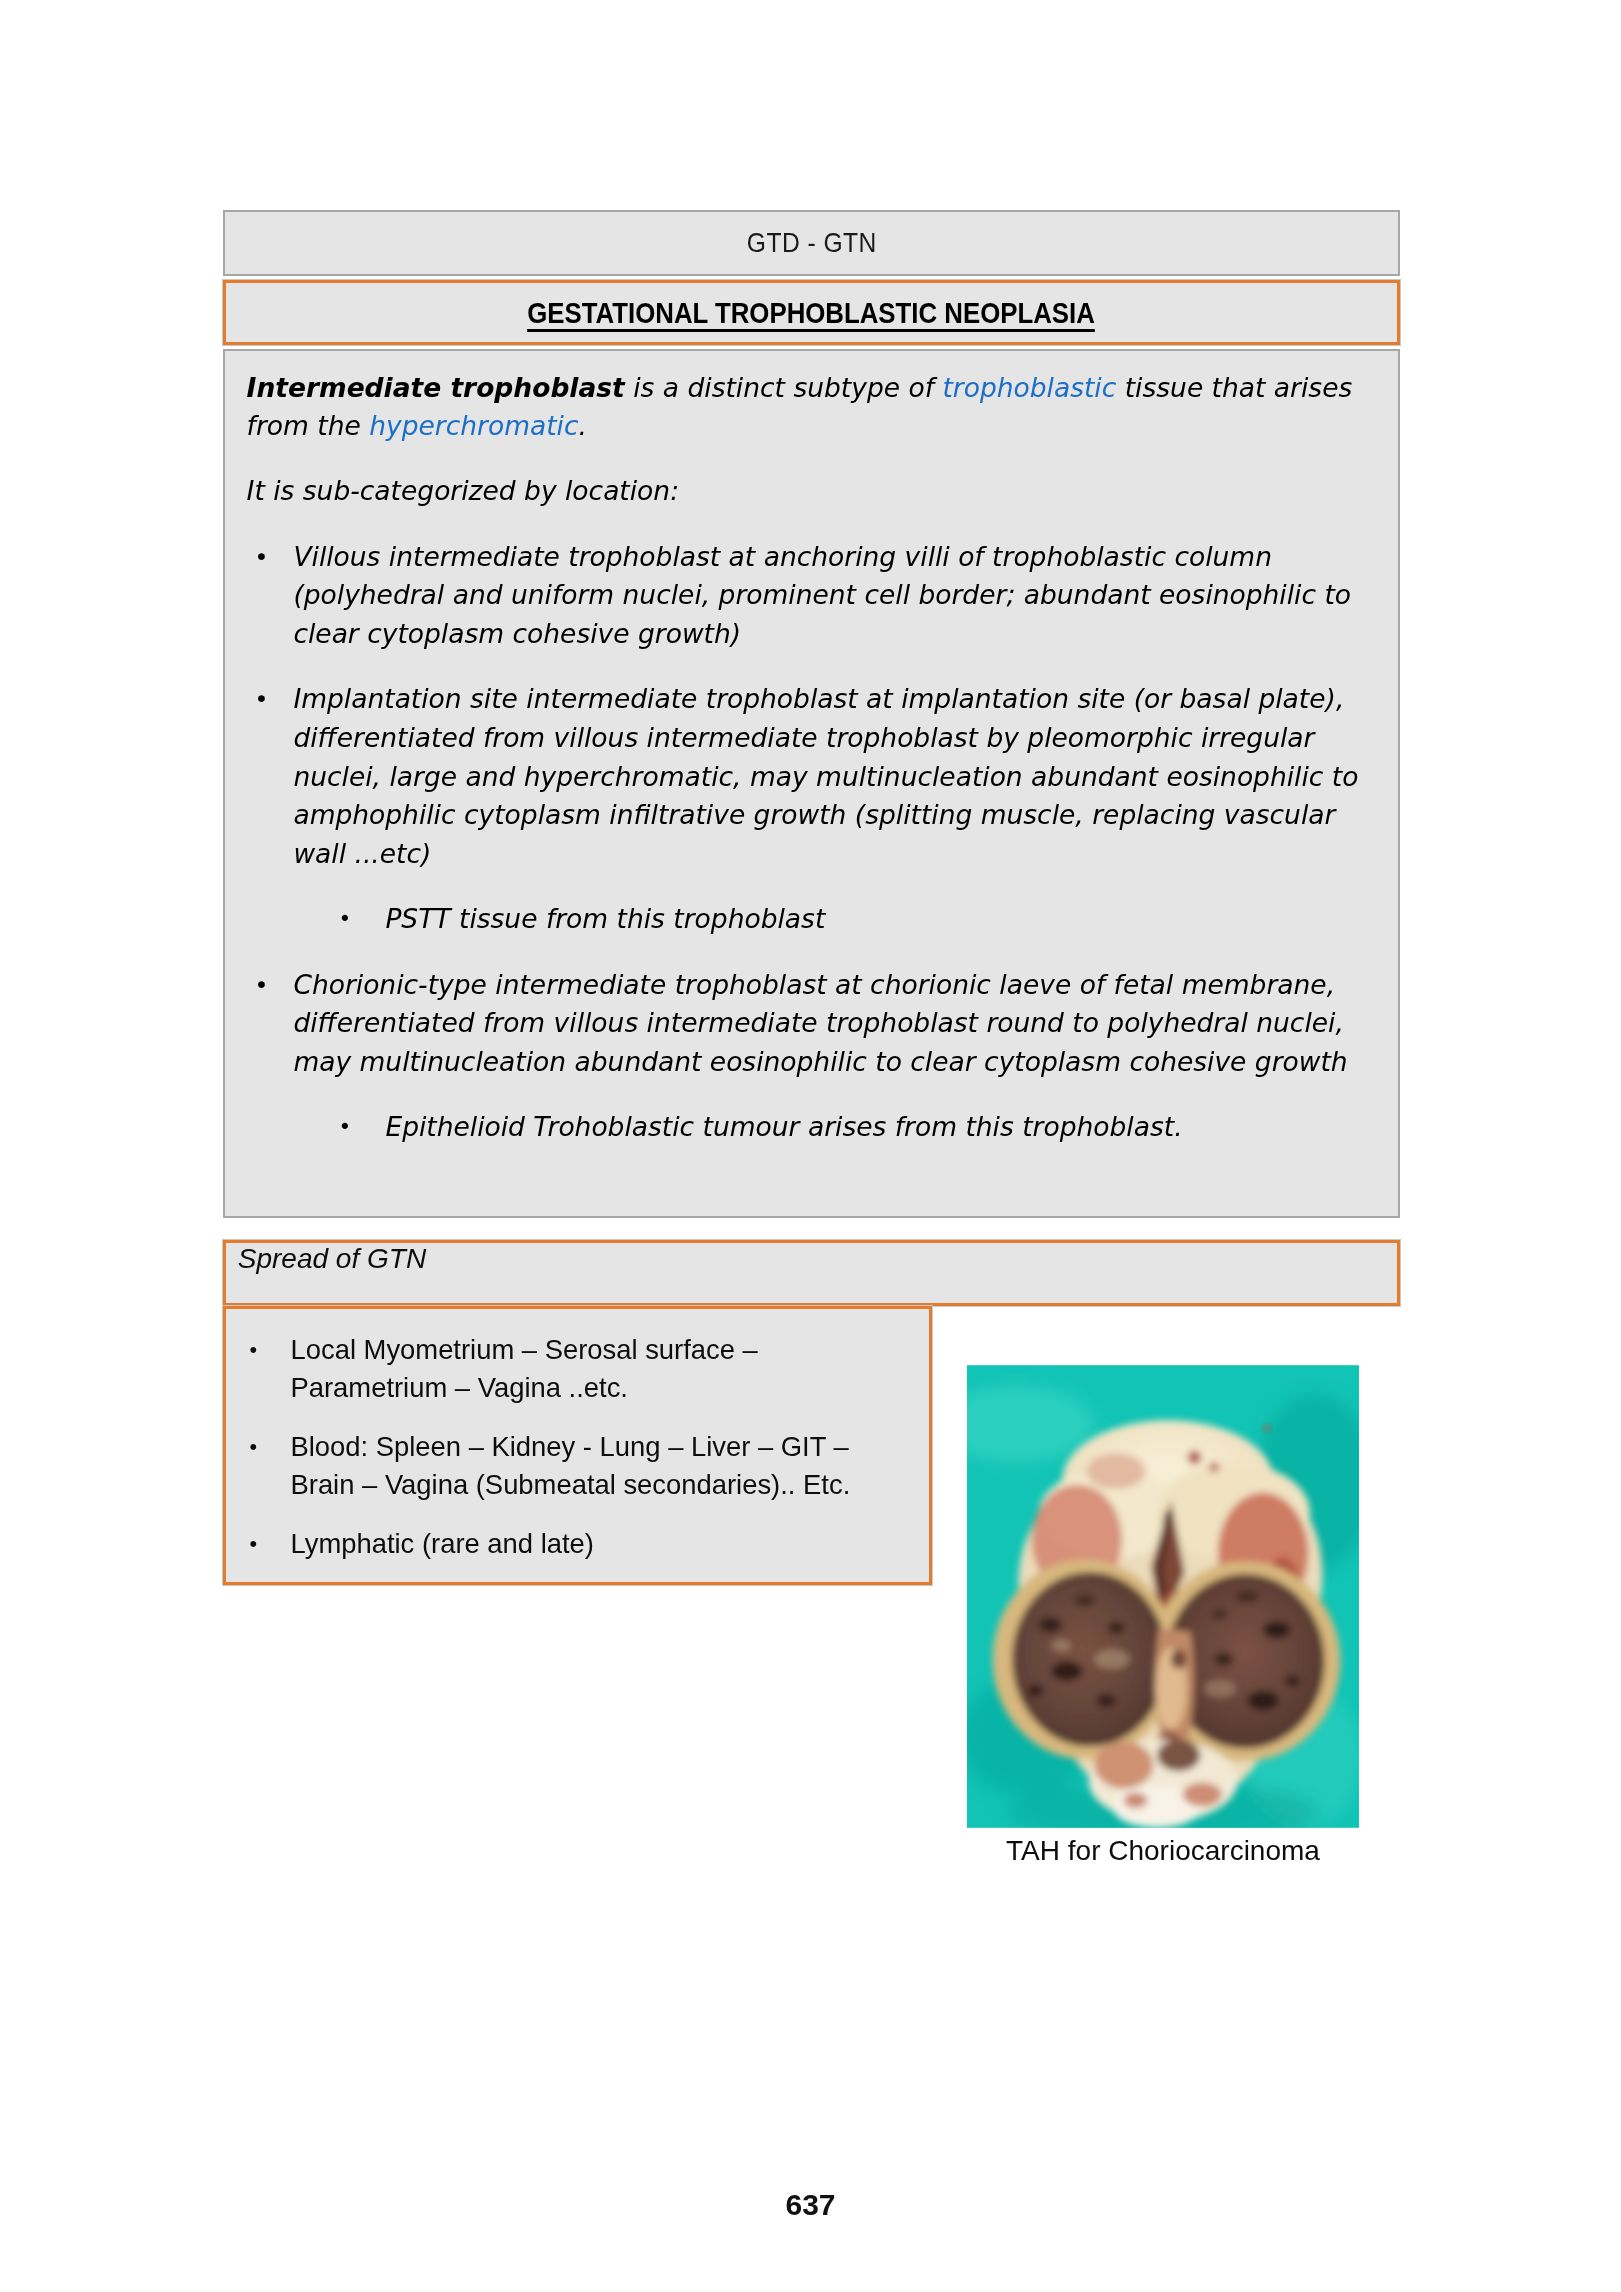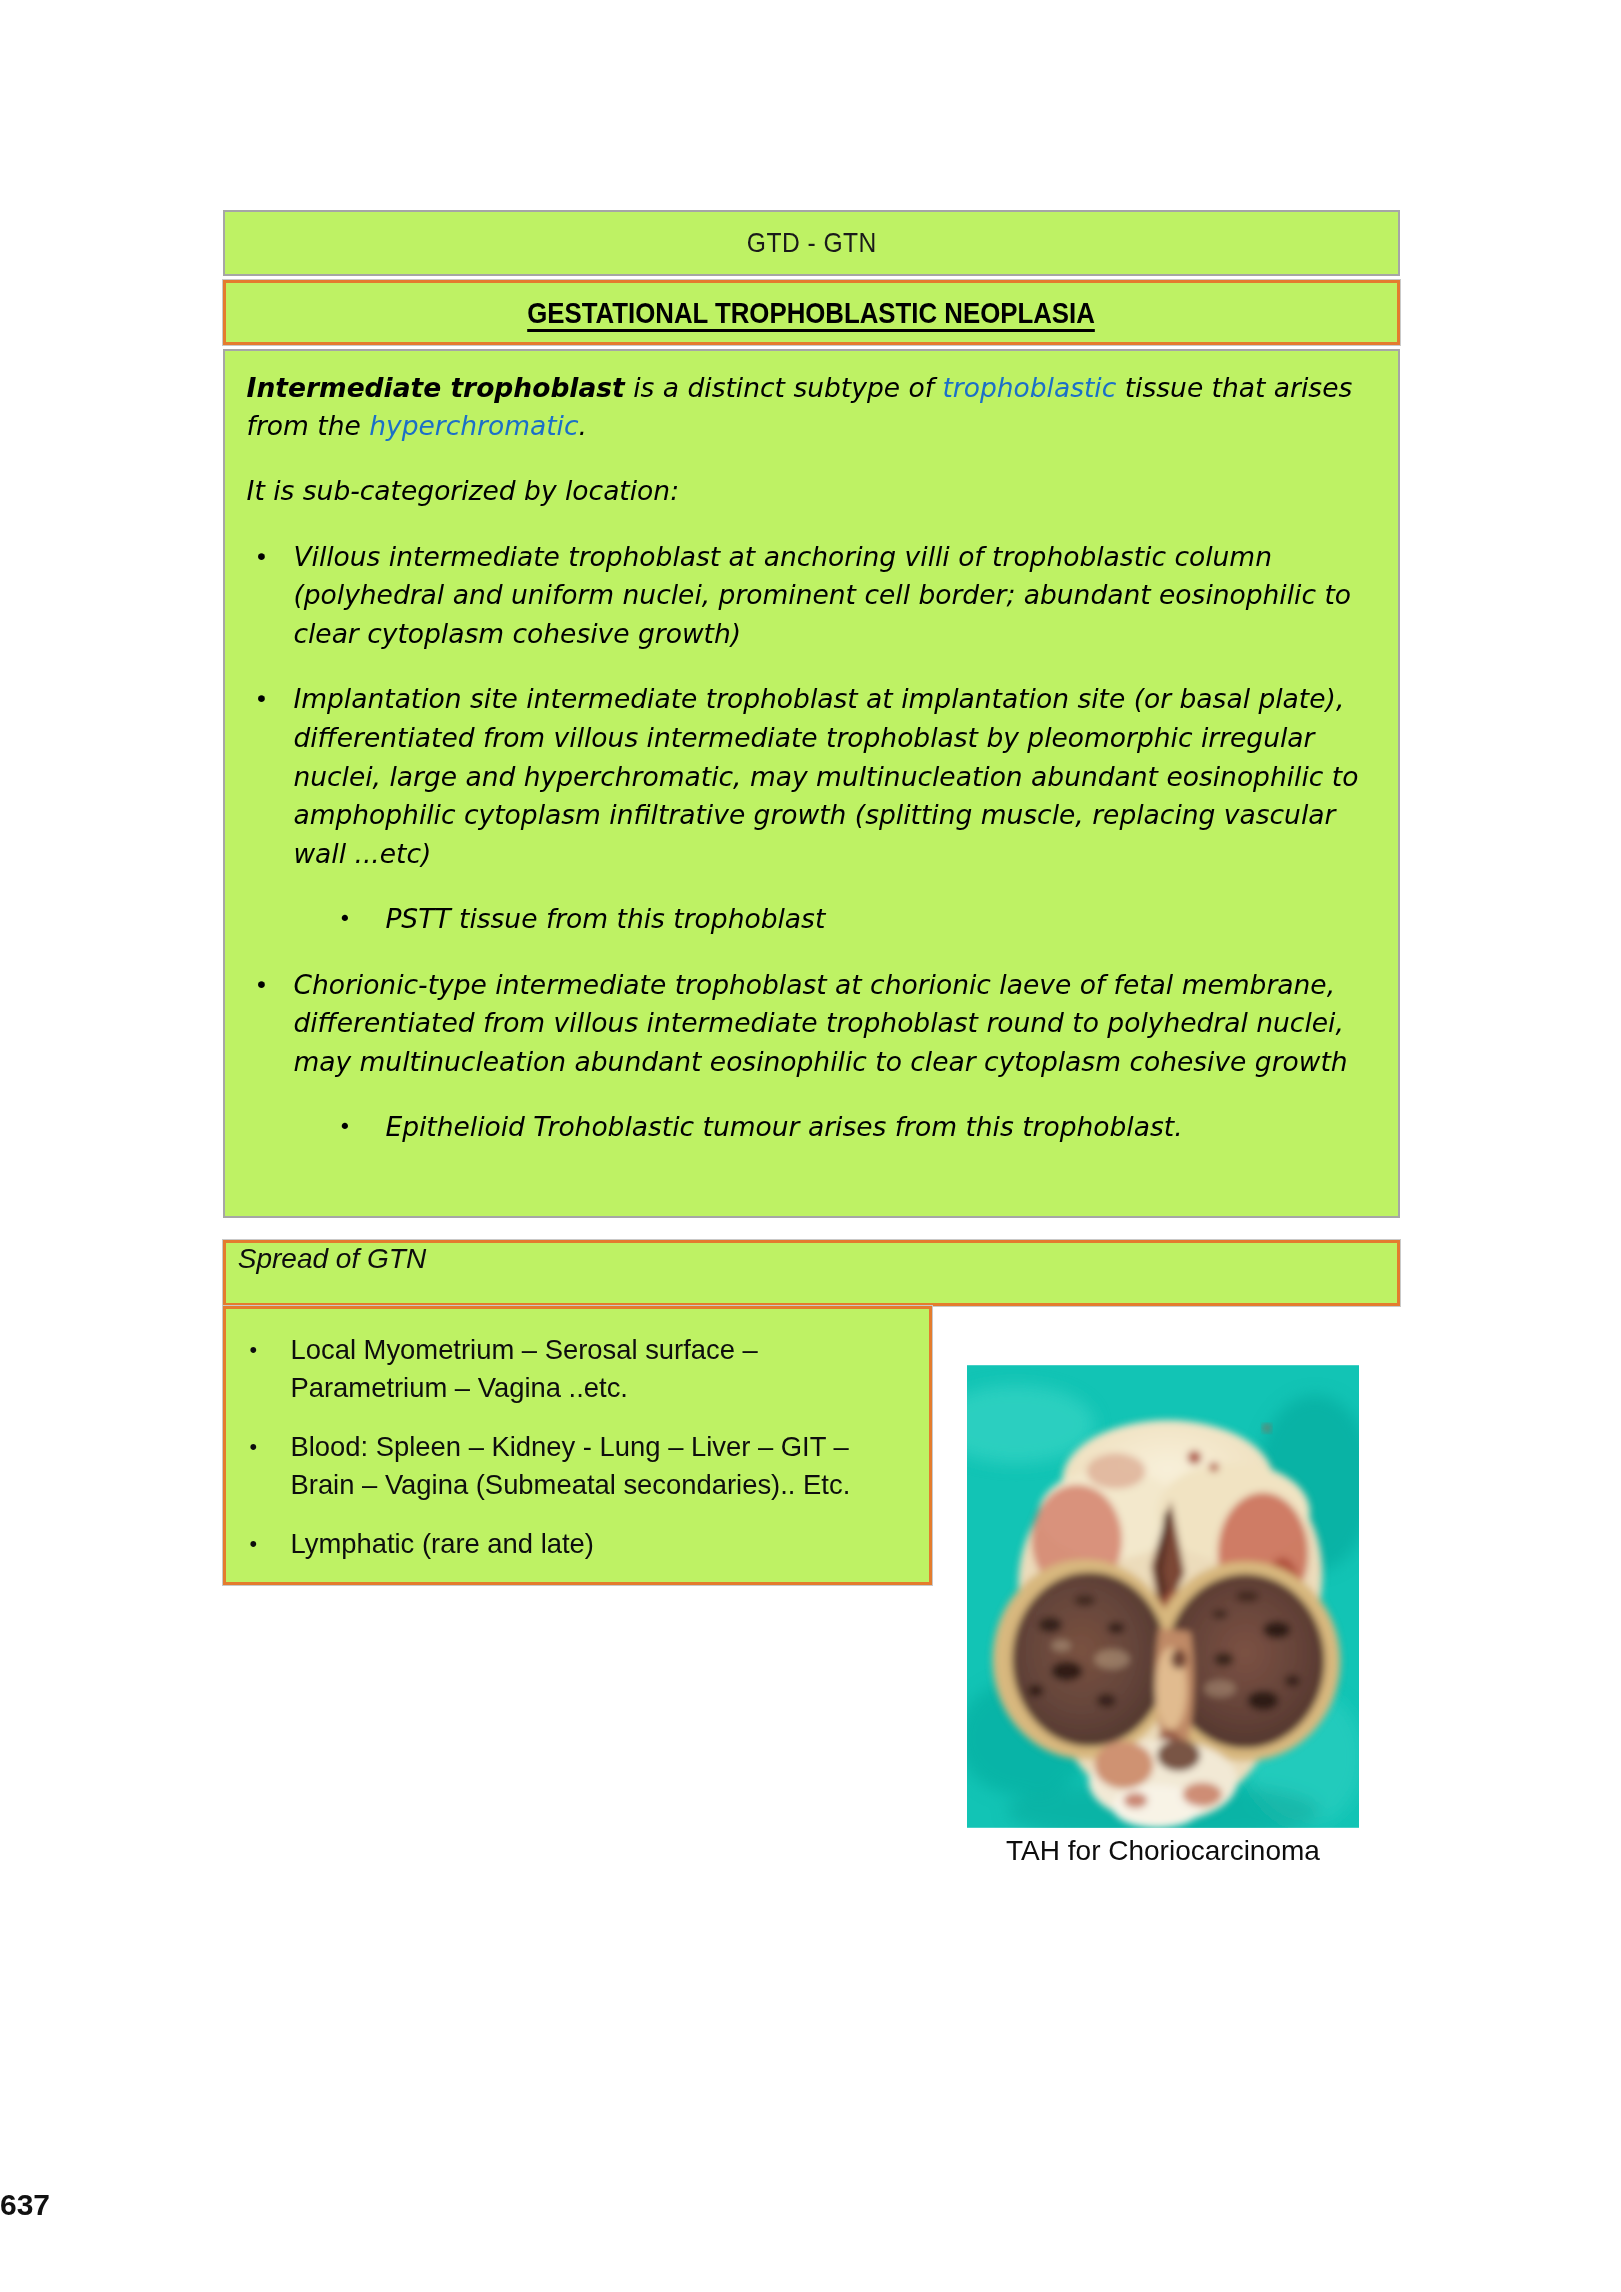--- a/index.html
+++ b/index.html
@@ -4,21 +4,21 @@
 <style>
   html,body{margin:0;padding:0;background:#ffffff;}
   .page{
     position:relative;
     width:1621px;height:2293px;
     background:#ffffff;
     font-family:"Liberation Sans", sans-serif;
     color:#111;
     overflow:hidden;
   }
-  .box{position:absolute;box-sizing:border-box;background:#bef264;}
+  .box{position:absolute;box-sizing:border-box;background:#e5e5e5;}
   .gray-border{border:2.9px solid #a6a6a6;}
   .orange-border{border:3.9px solid #e47c2e;box-shadow:0 0 0 1px #c9c9c9;}
 
   
   .header-box{left:223px;top:210px;width:1177px;height:66px;display:flex;align-items:center;justify-content:center;}
   .header-box .hdr-text{font-size:28px;color:#1a1a1a;transform:scaleX(.88);letter-spacing:0.5px;}
 
   
   .title-box{left:223px;top:280px;width:1177px;height:65px;display:flex;align-items:center;justify-content:center;}
   .title-box .title-text{
@@ -48,21 +48,21 @@
   .sp-item{display:flex;margin-bottom:20.6px;font-size:27.4px;line-height:1.4;color:#0d0d0d;}
   .sp-item .glyph{flex:0 0 41px;padding-left:5.9px;font-size:21.6px;line-height:1.75;}
   .sp-item .btext{flex:1;}
 
   
   .figure-wrap{position:absolute;left:967px;top:1365px;width:392px;height:463px;}
   .figure-wrap svg{display:block;width:392px;height:463px;}
   .fig-caption{position:absolute;left:967px;top:1835px;width:392px;text-align:center;font-size:28px;color:#0d0d0d;}
 
   
-  .page-number{position:absolute;left:0;top:2188px;width:100%;text-align:left;font-size:30px;font-weight:bold;color:#111;}
+  .page-number{position:absolute;left:0;top:2188px;width:100%;text-align:center;font-size:30px;font-weight:bold;color:#111;}
 </style>
 </head>
 <body>
 
 <div class="page">
 
   <section class="box gray-border header-box">
     <span class="hdr-text">GTD - GTN</span>
   </section>
 

